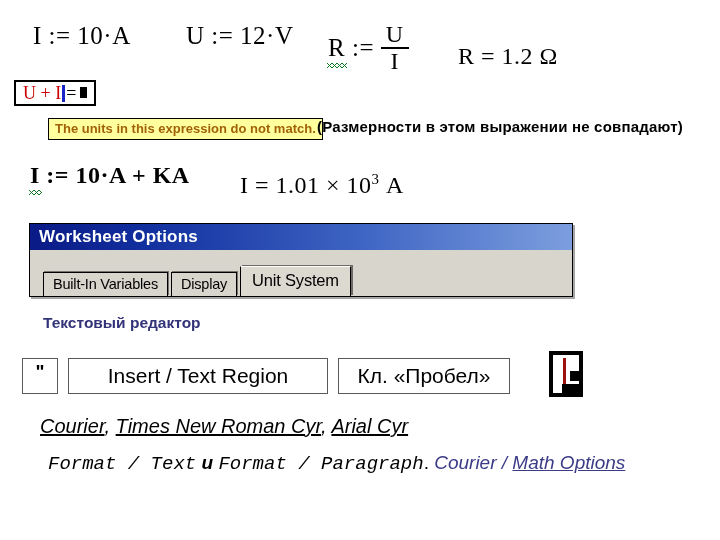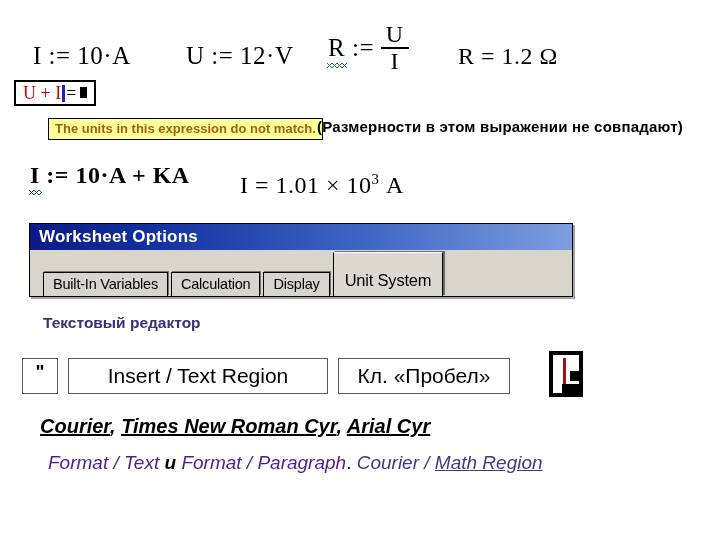--- a/index.html
+++ b/index.html
@@ -16,21 +16,21 @@
   }
   .abs { position: absolute; }
 
   
   .formula {
     font-family: "Liberation Serif", serif;
     color: #000000;
     white-space: nowrap;
     letter-spacing: 0.5px;
   }
-  .f-big { font-size: 25px; margin-top: 20px; }
+  .f-big { font-size: 25px; }
   .squig {
     position: relative;
     display: inline-block;
   }
   .squig::after {
     content: "";
     position: absolute;
     left: -1px;
     right: -2px;
     bottom: -6px;
@@ -150,21 +150,21 @@
     color: #000000;
     padding: 3px 9px 4px 9px;
     margin-right: 3px;
     white-space: nowrap;
     box-shadow: 1px -1px 0 rgba(0,0,0,0.45);
     letter-spacing: -0.2px;
   }
   .tab.active {
     background: #dcd9d1;
     font-size: 16.5px;
-    padding: 18px 11px 6px 11px;
+    padding: 4px 11px 6px 11px;
     position: relative;
     z-index: 3;
     border-top: 1px solid #ffffff;
     box-shadow: 2px -1px 0 rgba(0,0,0,0.5);
   }
 
   
   .section-title {
     font-family: "Liberation Sans", sans-serif;
     font-size: 15.5px;
@@ -233,21 +233,21 @@
     white-space: nowrap;
   }
   .fonts-line u { text-decoration: underline; }
 
   .menu-line {
     font-family: "Liberation Sans", sans-serif;
     font-style: italic;
     font-size: 19px;
     white-space: nowrap;
   }
-  .clr-orange { color: #4c1d95; }
+  .clr-orange { color: #000000; font-family: Liberation Mono, monospace; }
   .clr-navy { color: #3b3b87; }
   .clr-black { color: #000000; font-weight: 700; font-style: italic; }
   .clr-black-dot { color: #000000; font-style: normal; }
   .menu-line u { text-decoration: underline; }
 </style>
 </head>
 <body>
 
 <div class="abs formula f-big" style="left:33px; top:22px;">I := 10·A</div>
 
@@ -279,40 +279,39 @@
 
 <div class="abs formula" style="left:240px; top:172px; font-size:24px;">
   <span>I = 1.01 × 10</span><sup class="exp">3</sup>&nbsp;<span>A</span>
 </div>
 
 <div class="abs dialog" style="left:29px; top:223px;">
   <div class="dlg-title">Worksheet Options</div>
   <div class="dlg-body">
     <div class="tabrow">
       <div class="tab">Built-In Variables</div>
-      <div class="tab">Calculation</div>
       <div class="tab">Display</div>
       <div class="tab active">Unit System</div>
     </div>
   </div>
 </div>
 
 <div class="abs section-title" style="left:43px; top:314px;">Текстовый редактор</div>
 
 <div class="abs ctl quote-ctl" style="left:22px; top:358px; width:36px; height:36px;">"</div>
 
 <div class="abs ctl" style="left:68px; top:358px; width:260px; height:36px;">Insert / Text Region</div>
 
 <div class="abs ctl" style="left:338px; top:358px; width:172px; height:36px;">Кл. «Пробел»</div>
 
 <div class="abs cursor-icon" style="left:549px; top:351px;">
   <span class="redline"></span>
   <span class="blk-mid"></span>
   <span class="blk-bot"></span>
 </div>
 
-<div class="abs fonts-line" style="left:40px; top:415px;font-weight:bold;">
+<div class="abs fonts-line" style="left:40px; top:415px;">
   <u>Courier</u><span>, </span><u>Times New Roman Cyr</u><span>, </span><u>Arial Cyr</u>
 </div>
 
 <div class="abs menu-line" style="left:48px; top:452px;">
-  <span class="clr-orange">Format / Text</span><span class="clr-black"> и </span><span class="clr-orange">Format / Paragraph</span><span class="clr-black-dot">. </span><span class="clr-navy">Courier / </span><u class="clr-navy">Math Region</u>
+  <span class="clr-orange">Format / Text</span><span class="clr-black"> и </span><span class="clr-orange">Format / Paragraph</span><span class="clr-black-dot">. </span><span class="clr-navy">Courier / </span><u class="clr-navy">Math Options</u>
 </div>
 
 </body></html>

